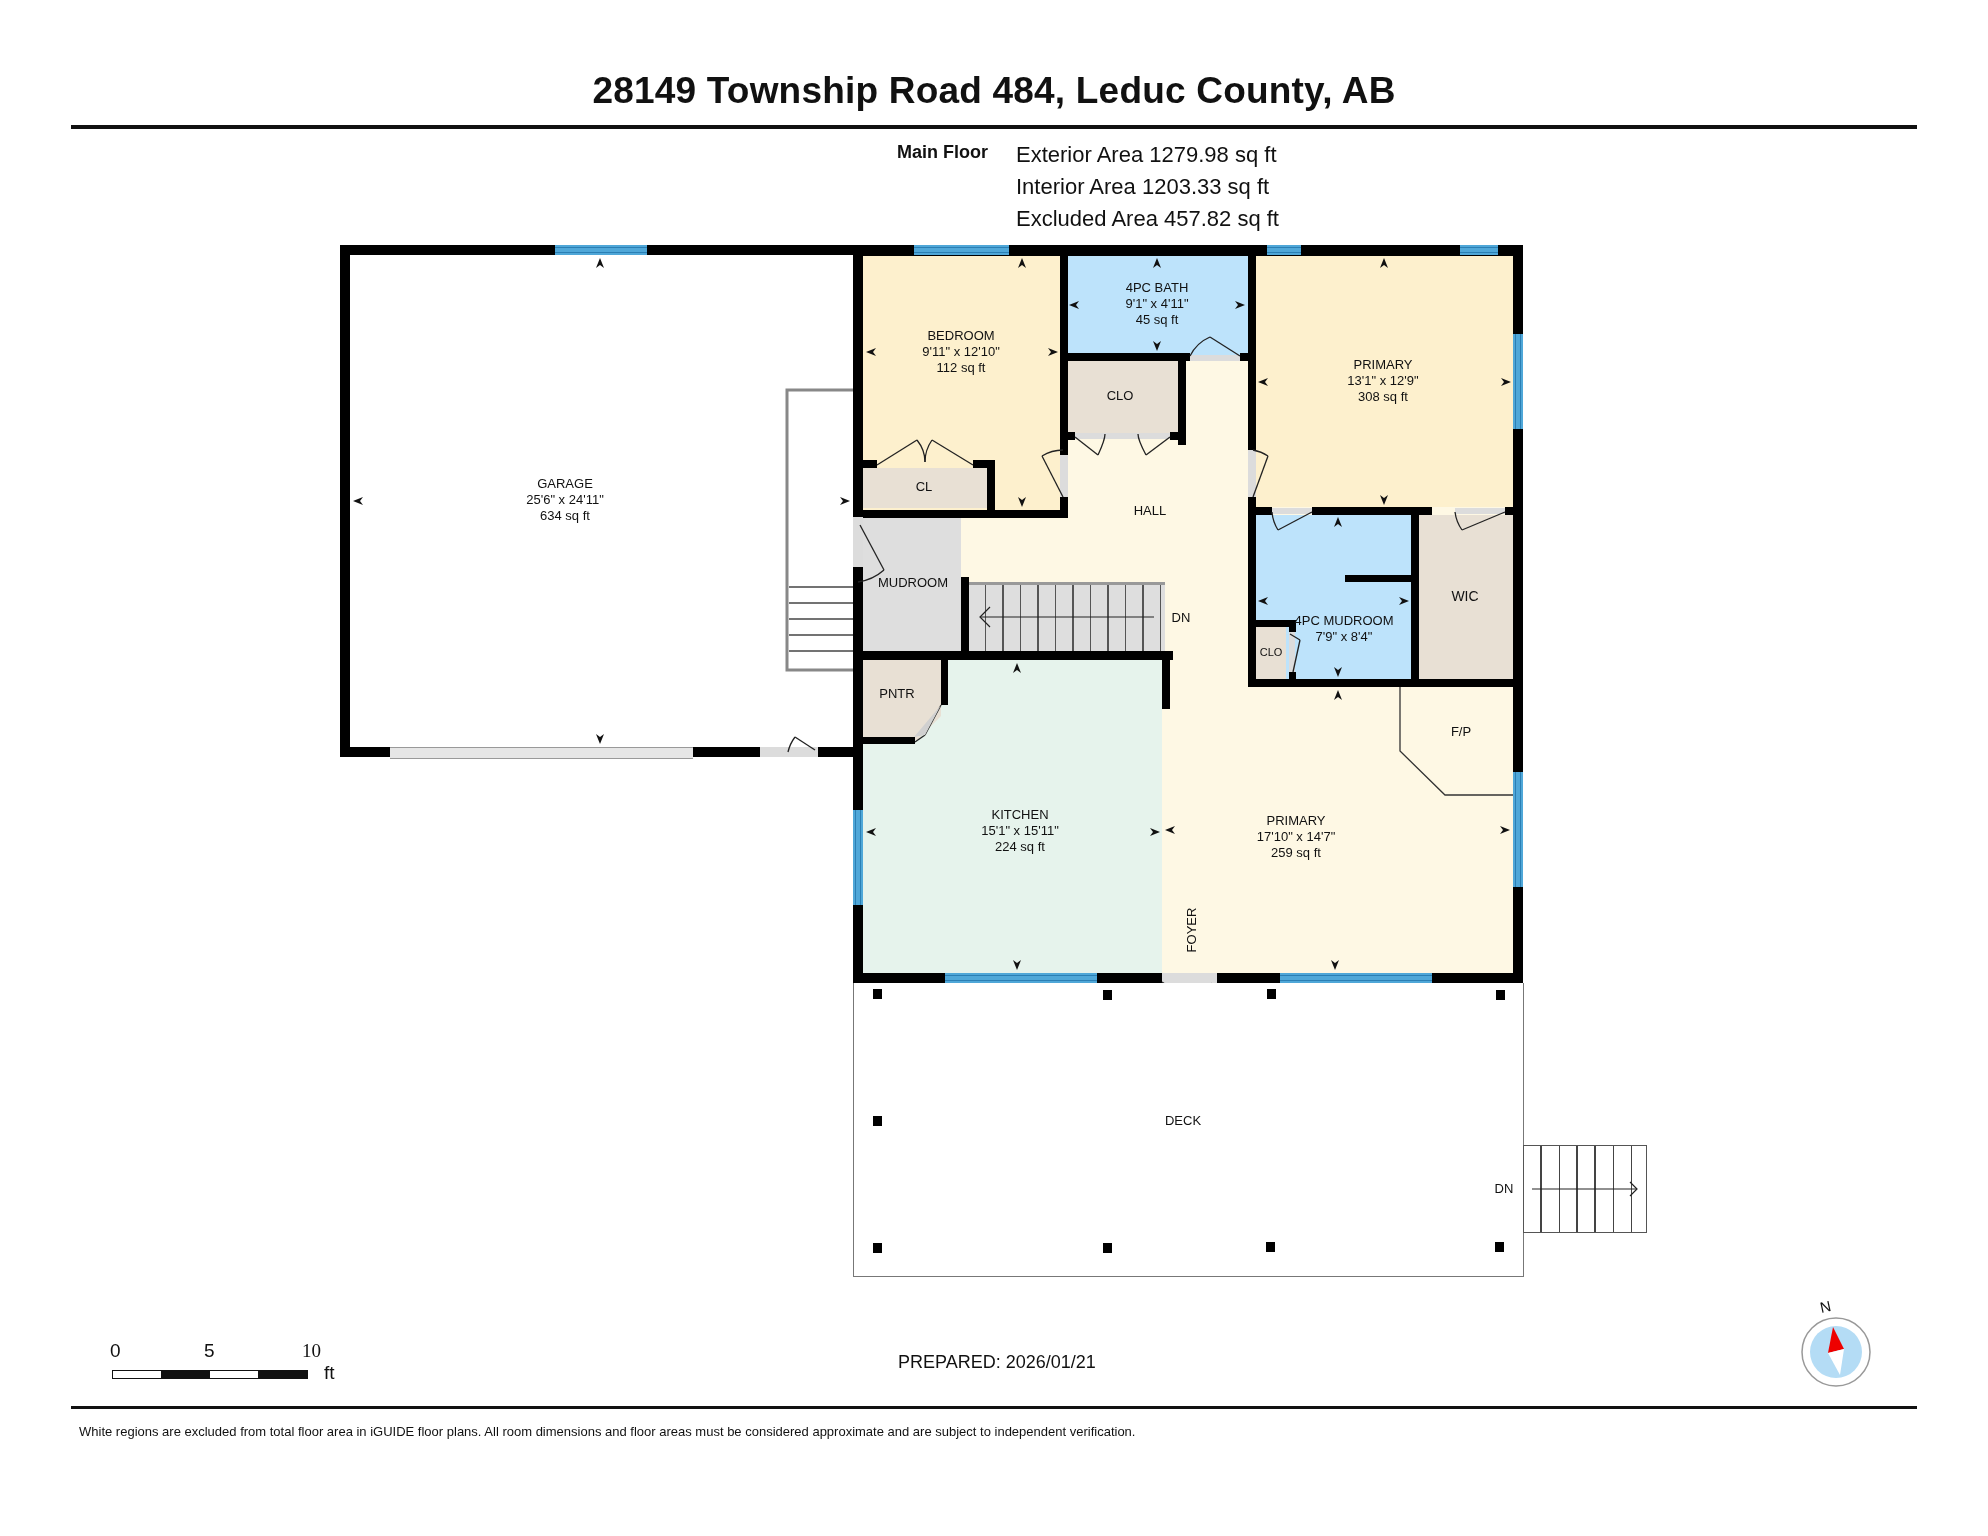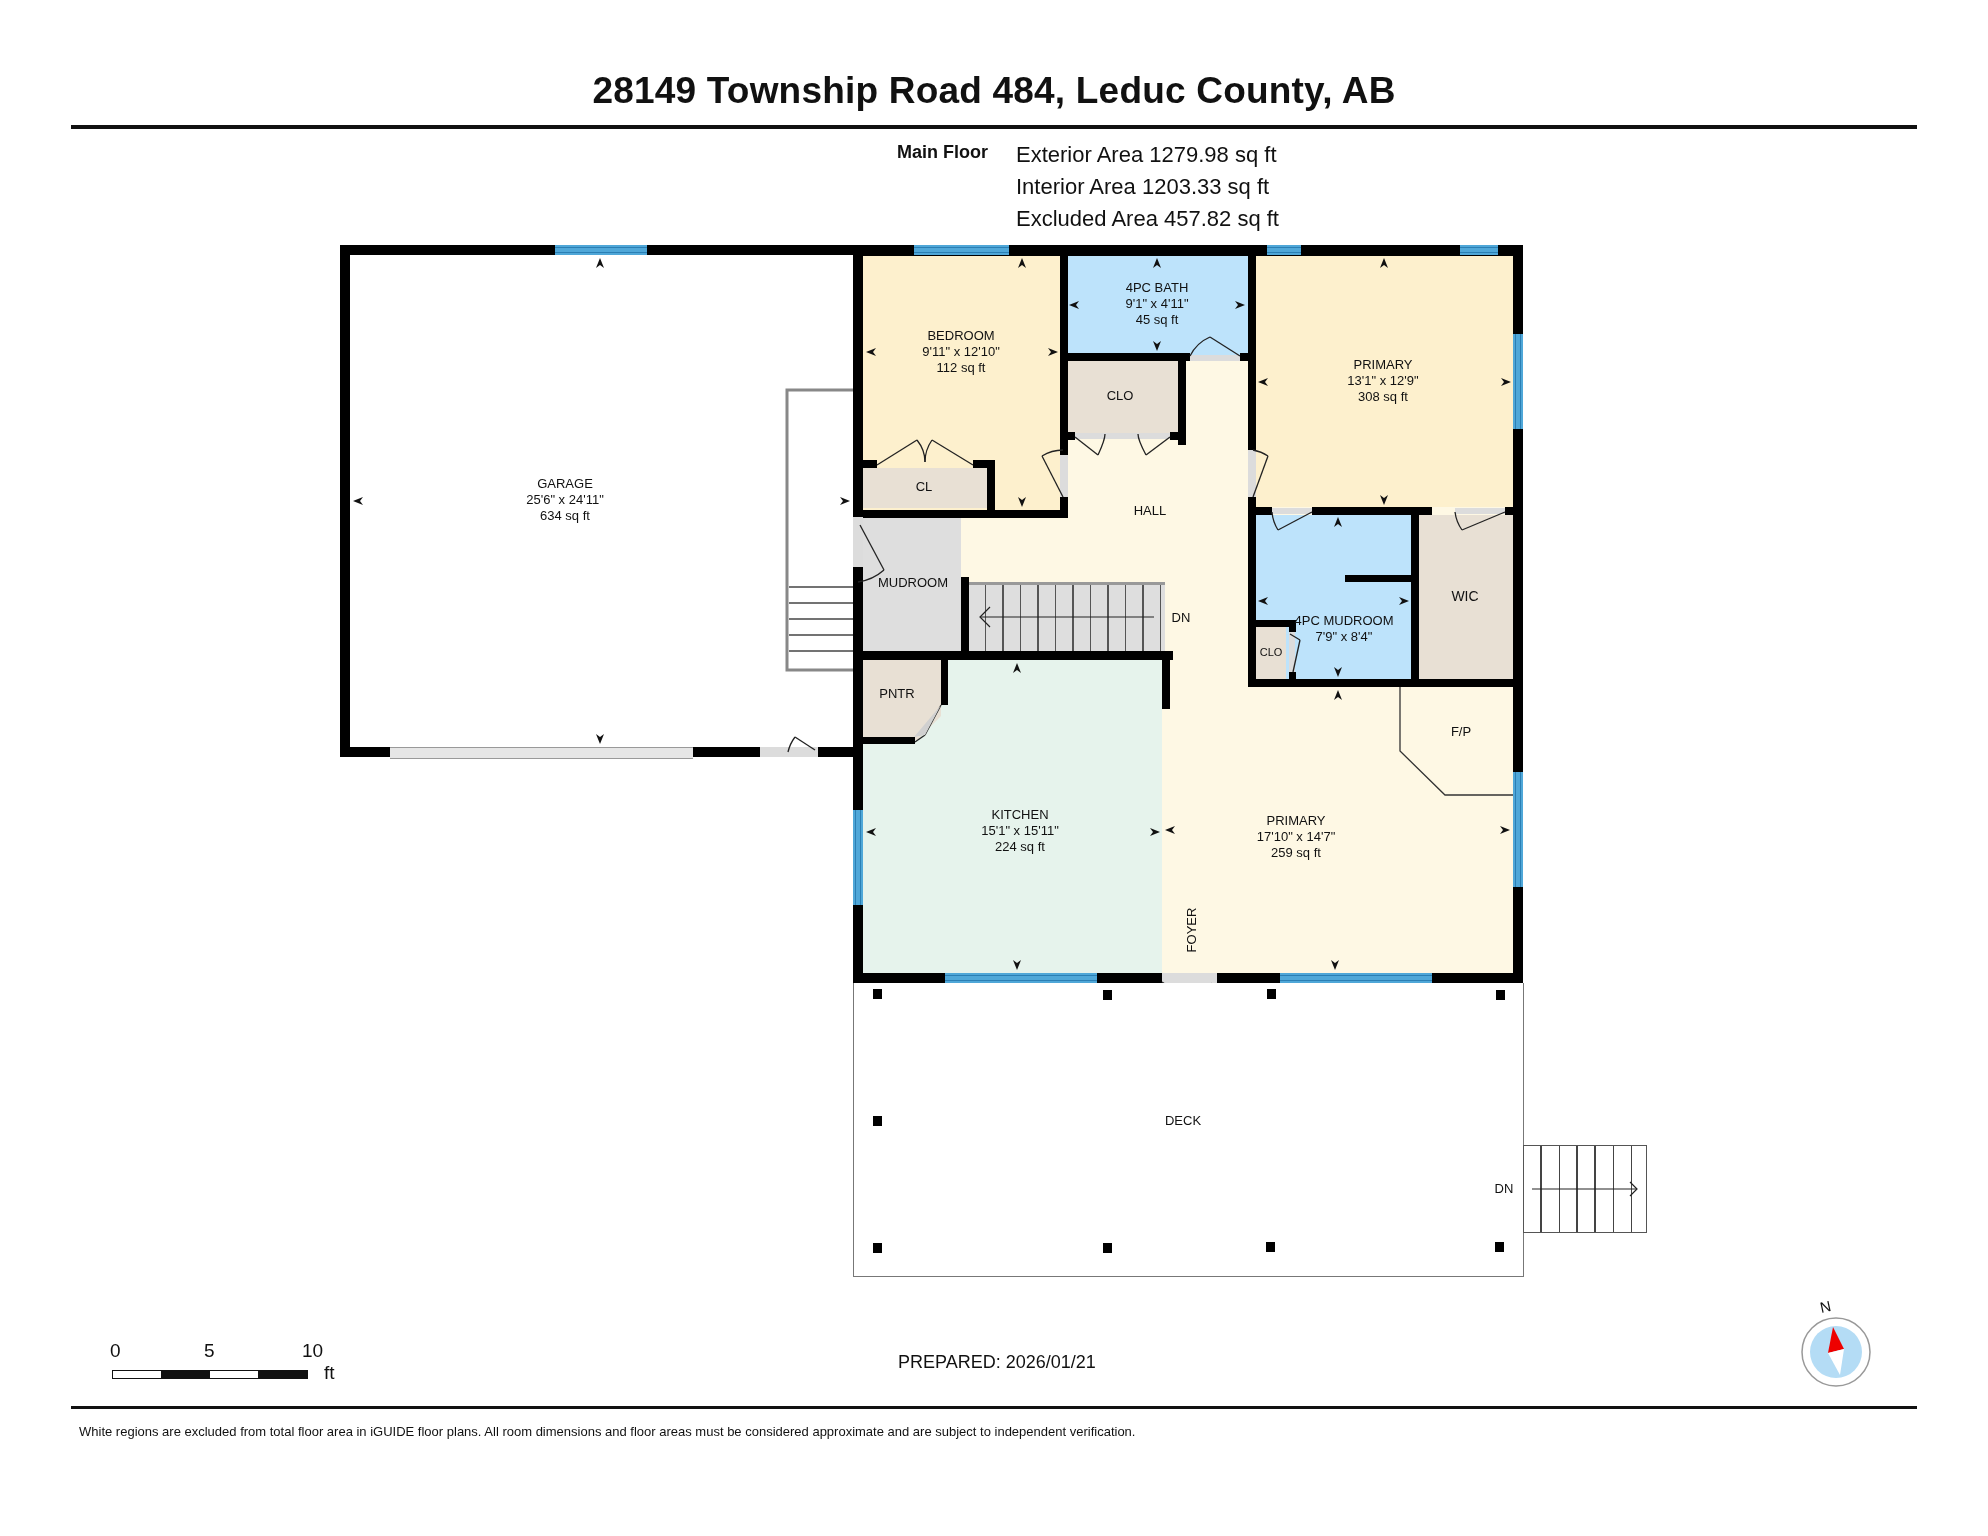--- a/index.html
+++ b/index.html
@@ -262,21 +262,21 @@
     <div>259 sq ft</div>
   </div>
   <div class="rlabel" style="left:1192px;top:930px;transform:translate(-50%,-50%) rotate(-90deg);">FOYER</div>
   <div class="rlabel" style="left:1183px;top:1121px;">DECK</div>
   <div class="rlabel" style="left:1504px;top:1189px;">DN</div>
 </div>
 
 <div class="abs" style="left:112px;top:1340px;width:240px;height:50px;">
   <div class="abs" style="left:-2px;top:0;font-size:19px;">0</div>
   <div class="abs" style="left:92px;top:0;font-size:19px;">5</div>
-  <div class="abs" style="left:190px;top:0;font-size:19px;">10</div>
+  <div class="abs" style="left:190px;top:0;font-size:19px;font-family:Liberation Serif, serif;">10</div>
   <div class="abs" style="left:0;top:30px;width:196px;height:9px;border:1px solid #111;box-sizing:border-box;background:linear-gradient(to right,#fff 0,#fff 24.5%,#111 24.5%,#111 50%,#fff 50%,#fff 74.5%,#111 74.5%,#111 100%);"></div>
   <div class="abs" style="left:212px;top:22px;font-size:19px;">ft</div>
 </div>
 
 <div class="abs prepared">PREPARED: 2026/01/21</div>
 
 <div class="abs" style="left:1800px;top:1298px;width:80px;height:95px;">
   <div class="abs" style="left:20px;top:0;font-size:15px;transform:rotate(-12deg);">N</div>
   <svg style="left:0;top:18px;" width="72" height="72" viewBox="0 0 72 72">
     <circle cx="36" cy="36" r="34" fill="#fff" stroke="#999" stroke-width="1.5"></circle>

